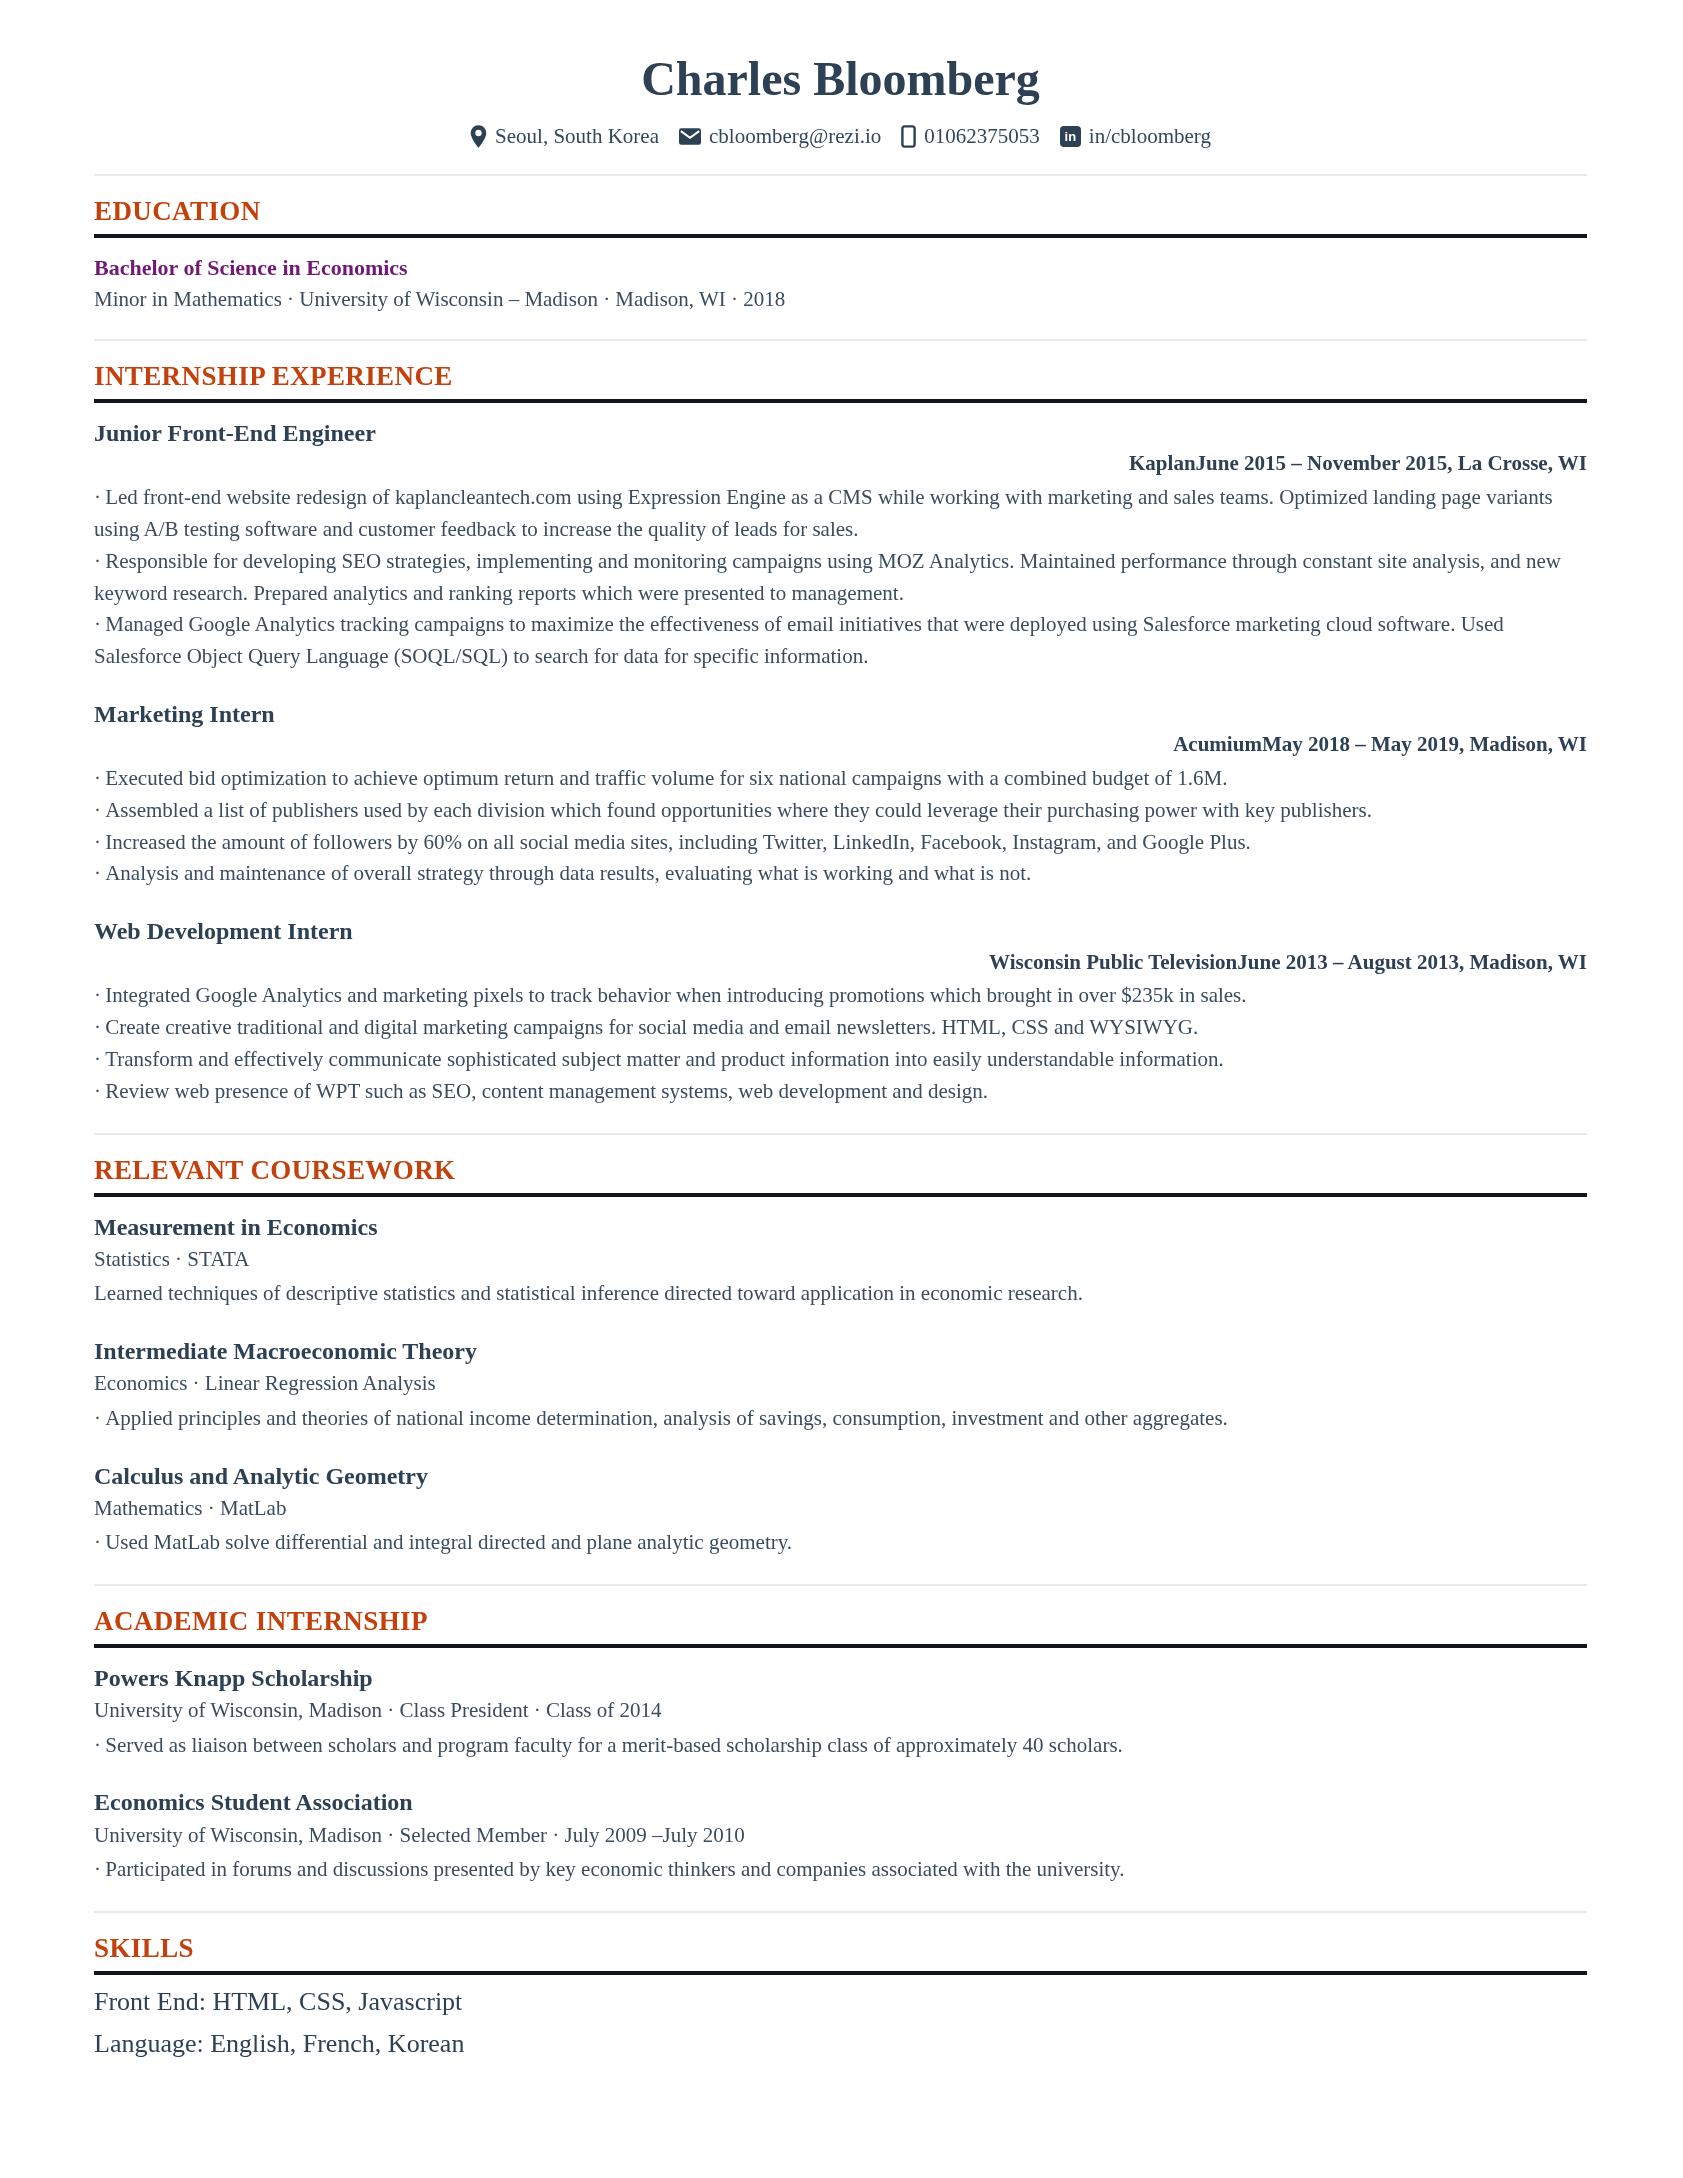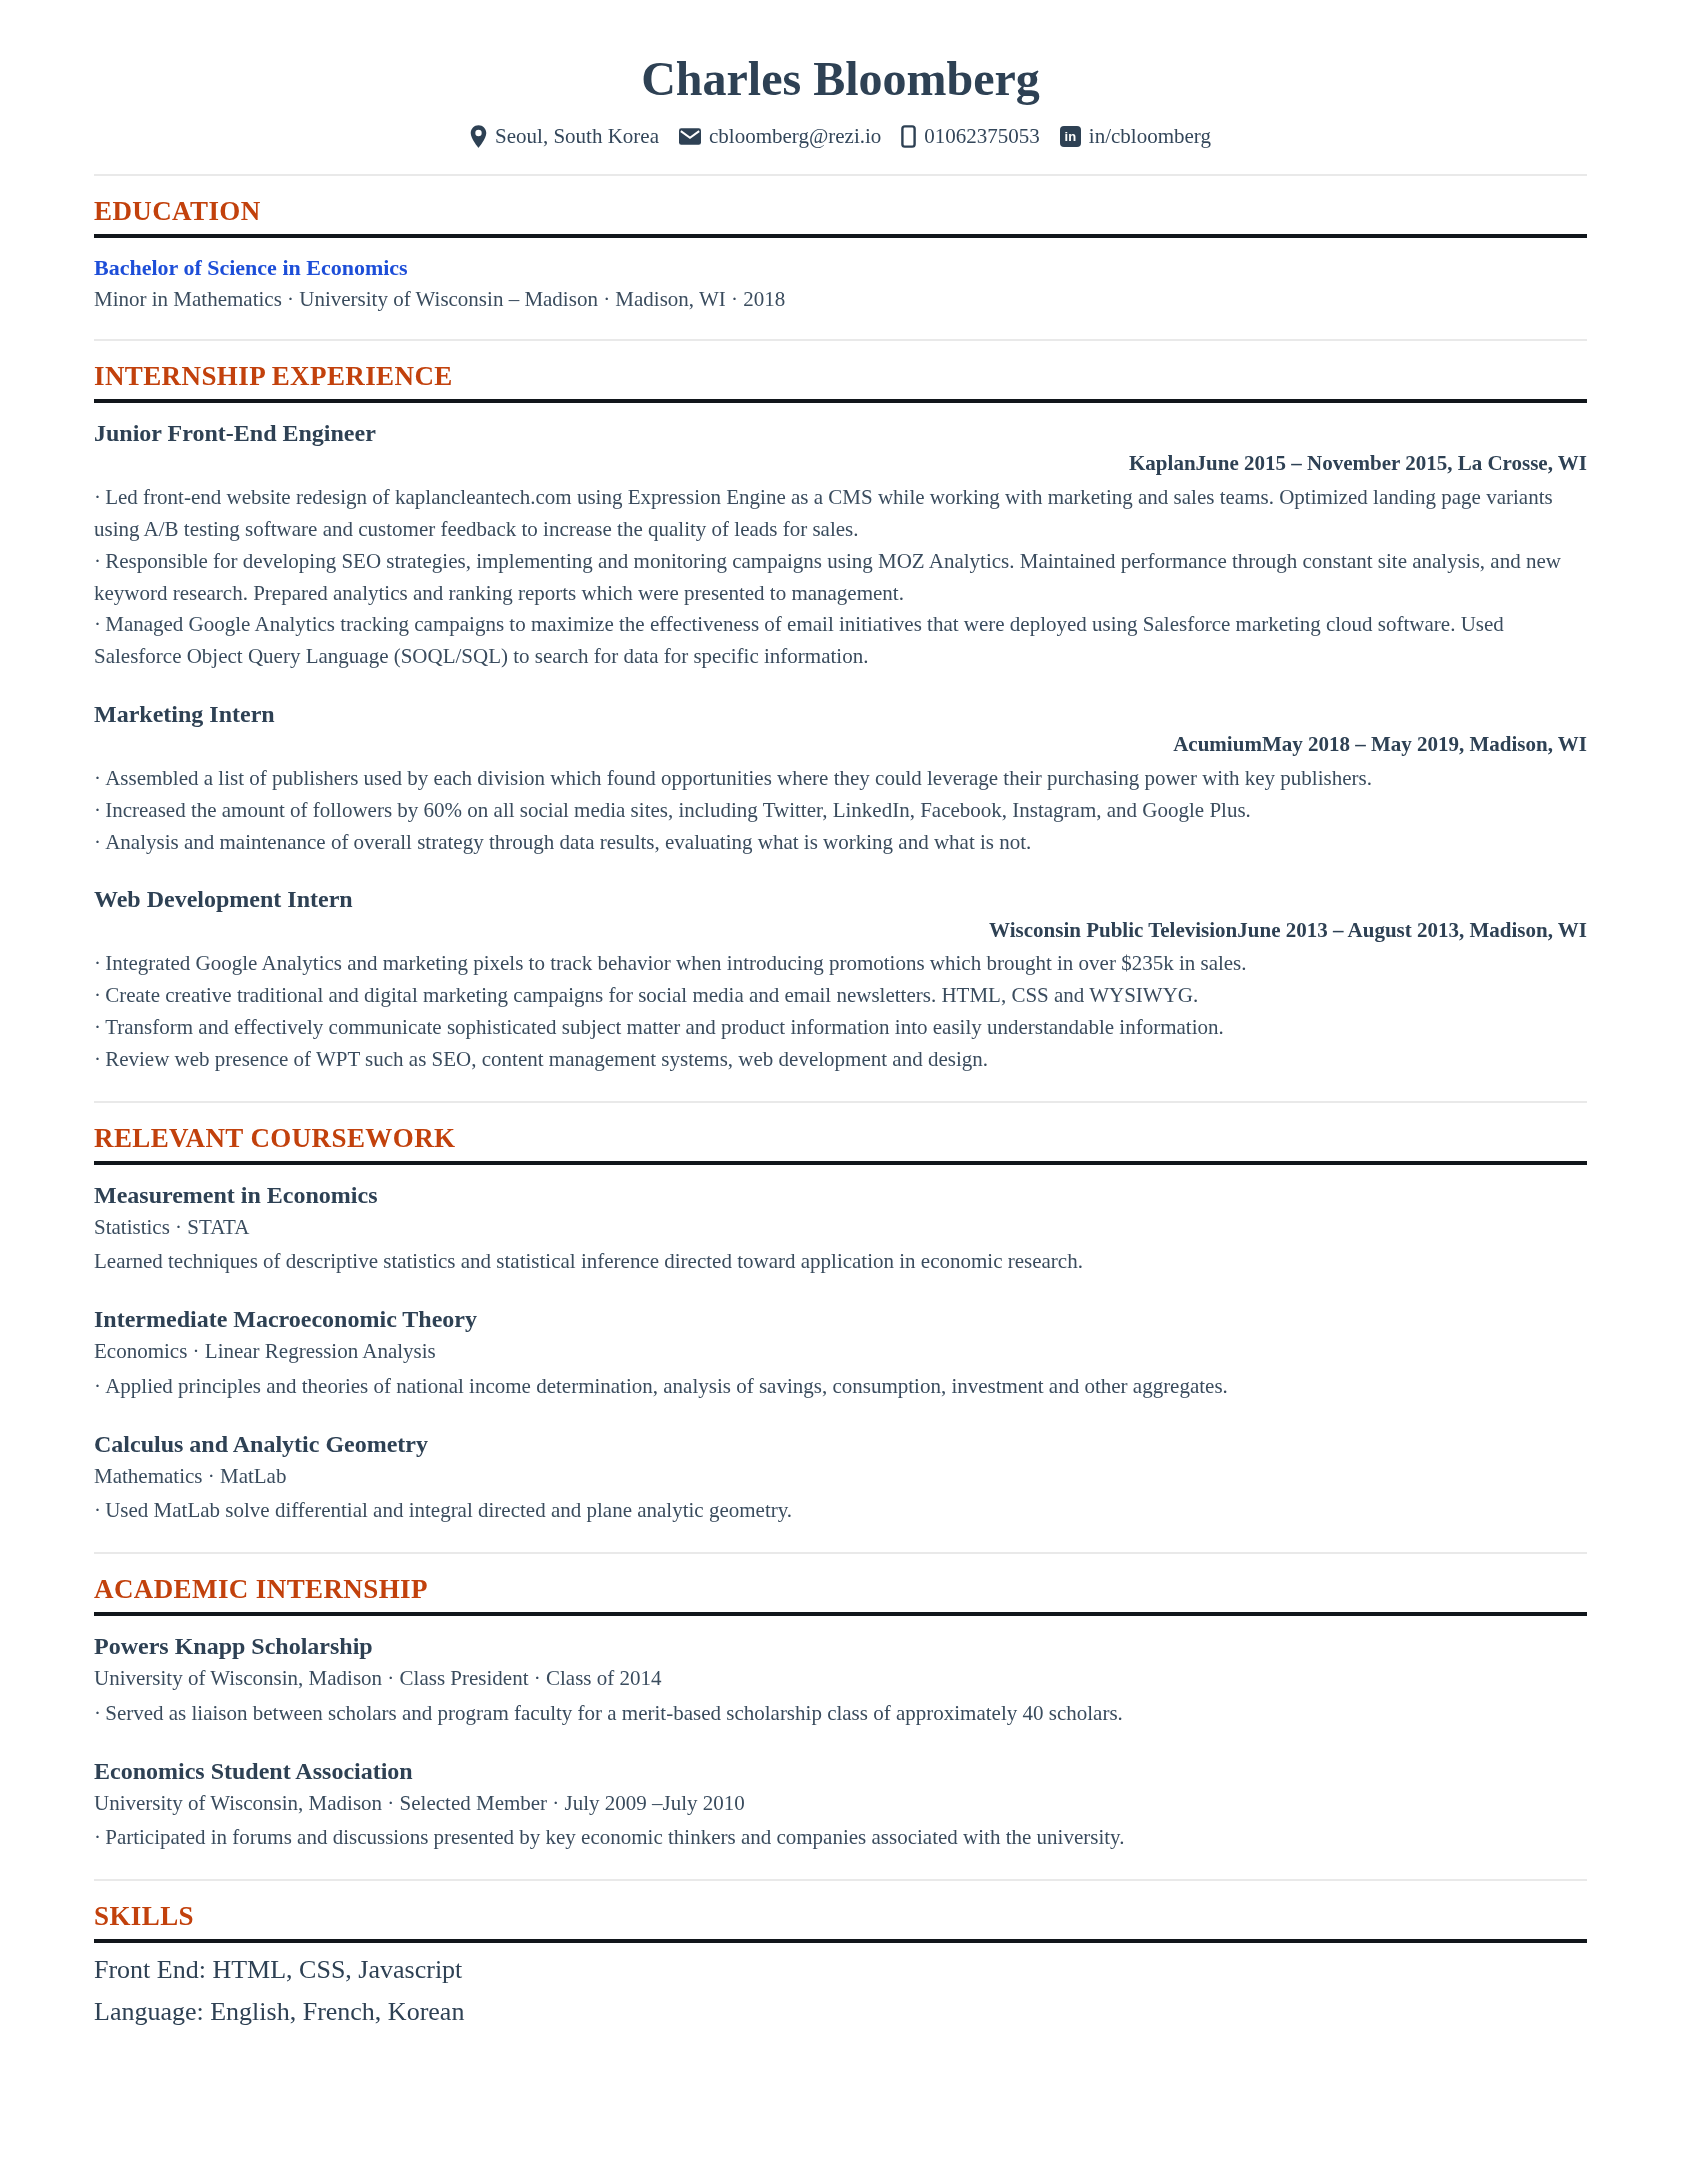--- a/index.html
+++ b/index.html
@@ -34,21 +34,21 @@
     padding-bottom:7px; border-bottom:4px solid #11161b;
   }
   .entry { margin-top:15px; }
   .entry + .entry { margin-top:26px; }
 
   .role { font-size:24px; font-weight:700; color:#2e4154; line-height:1.3; }
   .company-line {
     display:flex; justify-content:flex-end;
     font-size:21px; font-weight:700; color:#2e4154; line-height:1.35;
   }
-  .degree { font-size:22px; font-weight:700; color:#1d4ed8; line-height:1.35; }
+  .degree { font-size:22px; font-weight:700; color:#701a75; line-height:1.35; }
   .tags { font-size:21px; color:#3a4c5e; line-height:1.4; margin-top:2px; }
   .desc { font-size:21px; line-height:1.52; margin-top:4px; }
   .bullets { margin-top:4px; }
   .bullet { font-size:21px; line-height:1.52; }
   .bullet::before { content:"\00B7\2009 "; }
 
   .skill-line { font-size:26px; font-weight:400; color:#2e4154; margin-top:12px; }
 </style>
 </head>
 <body>
@@ -118,20 +118,21 @@
       </div>
     </div>
 
     <div class="entry">
       <div class="role">Marketing Intern</div>
       <div class="company-line">
         <span>Acumium</span>
         <span>May 2018 – May 2019, Madison, WI</span>
       </div>
       <div class="bullets">
+        <div class="bullet">Executed bid optimization to achieve optimum return and traffic volume for six national campaigns with a combined budget of 1.6M.</div>
         <div class="bullet">Assembled a list of publishers used by each division which found opportunities where they could leverage their purchasing power with key publishers.</div>
         <div class="bullet">Increased the amount of followers by 60% on all social media sites, including Twitter, LinkedIn, Facebook, Instagram, and Google Plus.</div>
         <div class="bullet">Analysis and maintenance of overall strategy through data results, evaluating what is working and what is not.</div>
       </div>
     </div>
 
     <div class="entry">
       <div class="role">Web Development Intern</div>
       <div class="company-line">
         <span>Wisconsin Public Television</span>

